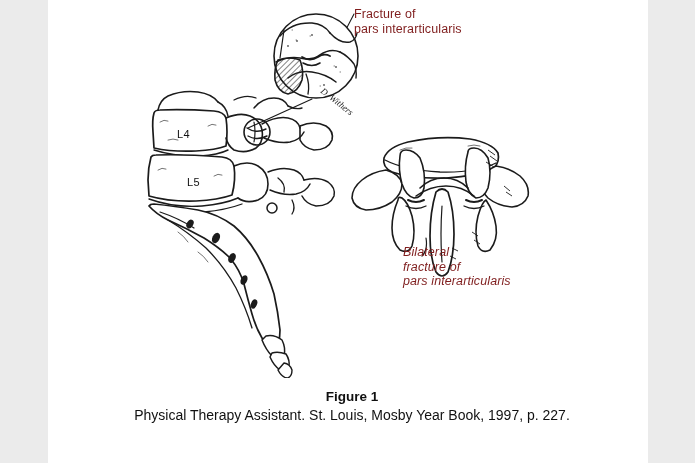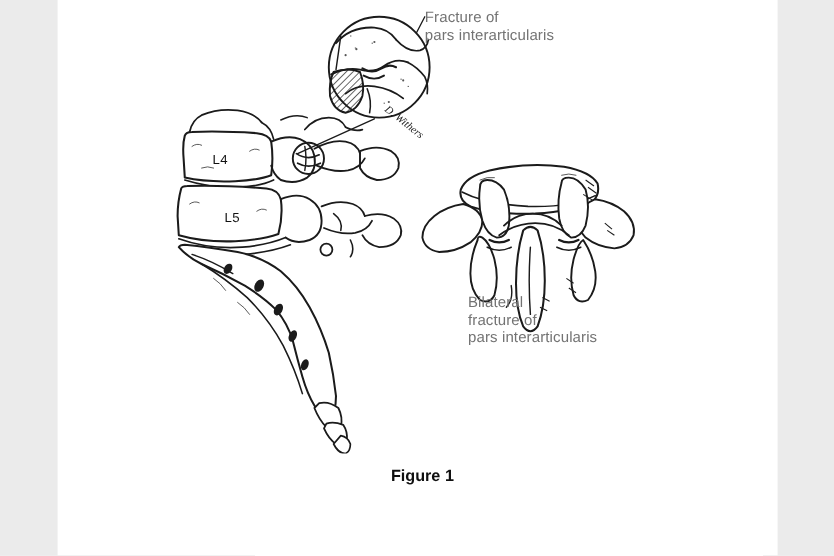--- a/index.html
+++ b/index.html
@@ -36,34 +36,35 @@
     height: 378px;
   }
   #art-svg {
     position: absolute;
     left: 0;
     top: 0;
     display: block;
   }
   .anno {
     position: absolute;
-    color: #737373;
+    color: #7f1d1d;
     font-family: "Liberation Sans", sans-serif;
     font-size: 12.5px;
     line-height: 14.5px;
     white-space: pre-line;
     letter-spacing: 0.1px;
   }
   #anno-fracture {
     left: 306px;
     top: 7px;
   }
   #anno-bilateral {
-    left: 342px;
+    left: 355px;
     top: 245px;
+    font-style: italic;
   }
   .vert-label {
     position: absolute;
     color: #111111;
     font-family: "Liberation Sans", sans-serif;
     font-size: 11px;
     font-weight: 400;
     letter-spacing: 0.4px;
   }
   #label-l4 {
@@ -310,16 +311,17 @@
 
       <div class="anno" id="anno-fracture">Fracture of
 pars interarticularis</div>
       <div class="anno" id="anno-bilateral">Bilateral
 fracture of
 pars interarticularis</div>
     </div>
 
     <div id="caption">
       <div id="caption-title">Figure 1</div>
+      <div class="caption-line">Physical Therapy Assistant. St. Louis, Mosby Year Book, 1997, p. 227.</div>
     </div>
 
   </div>
 </div>
 
 </body></html>

